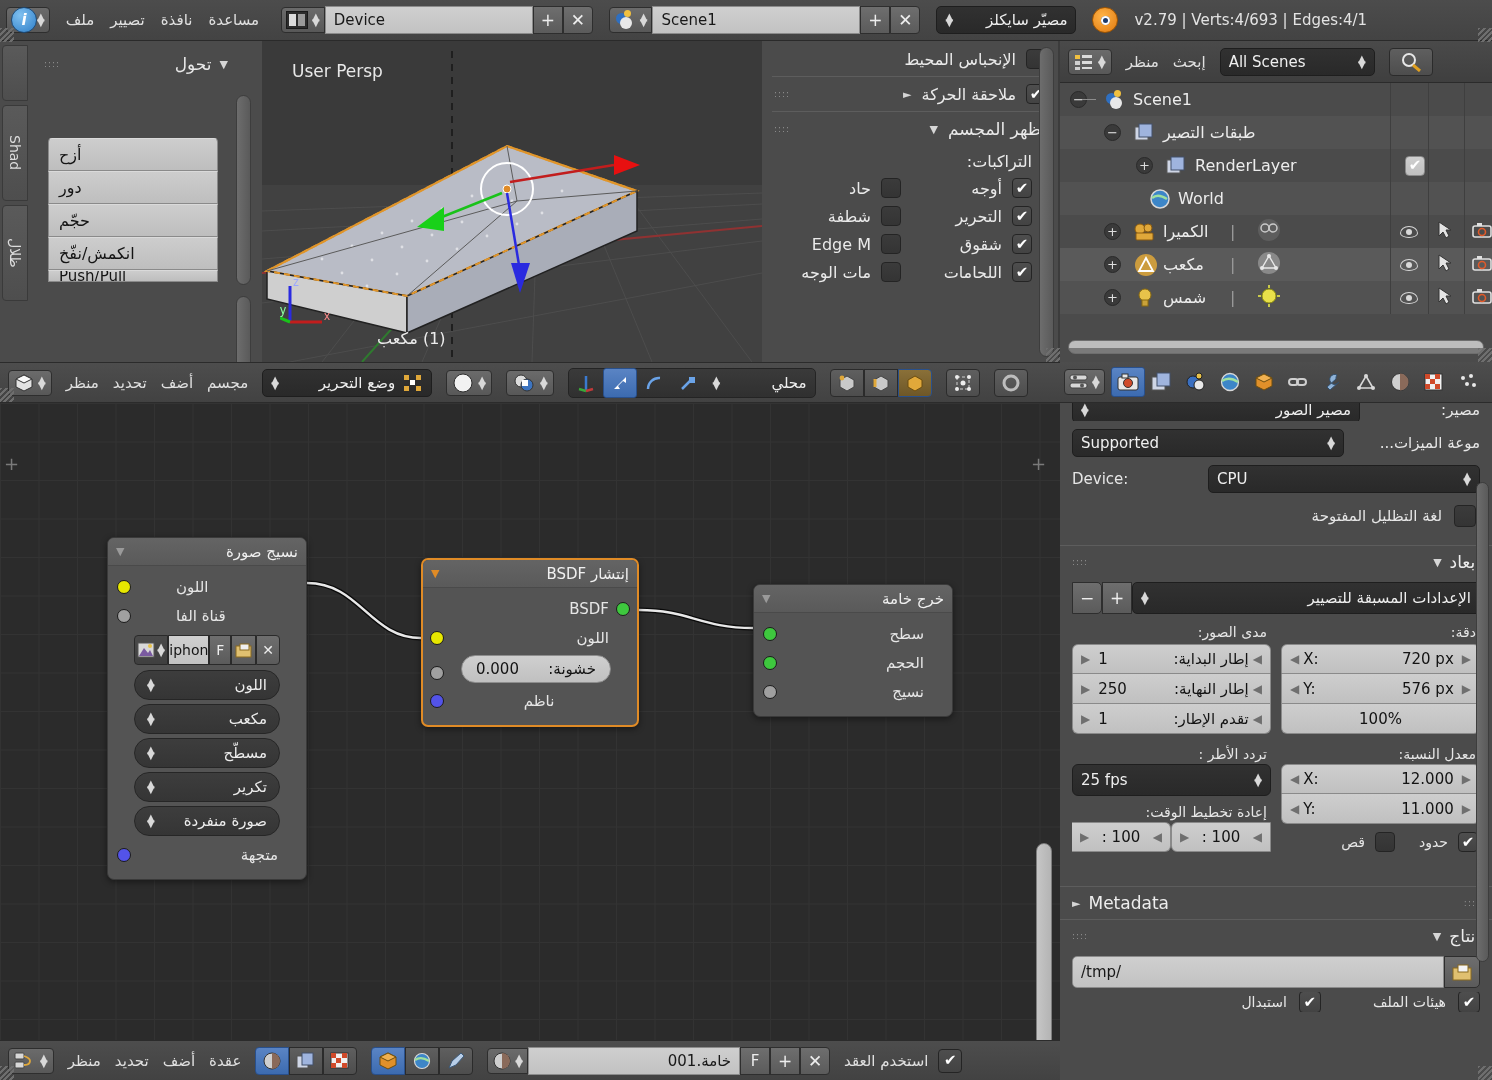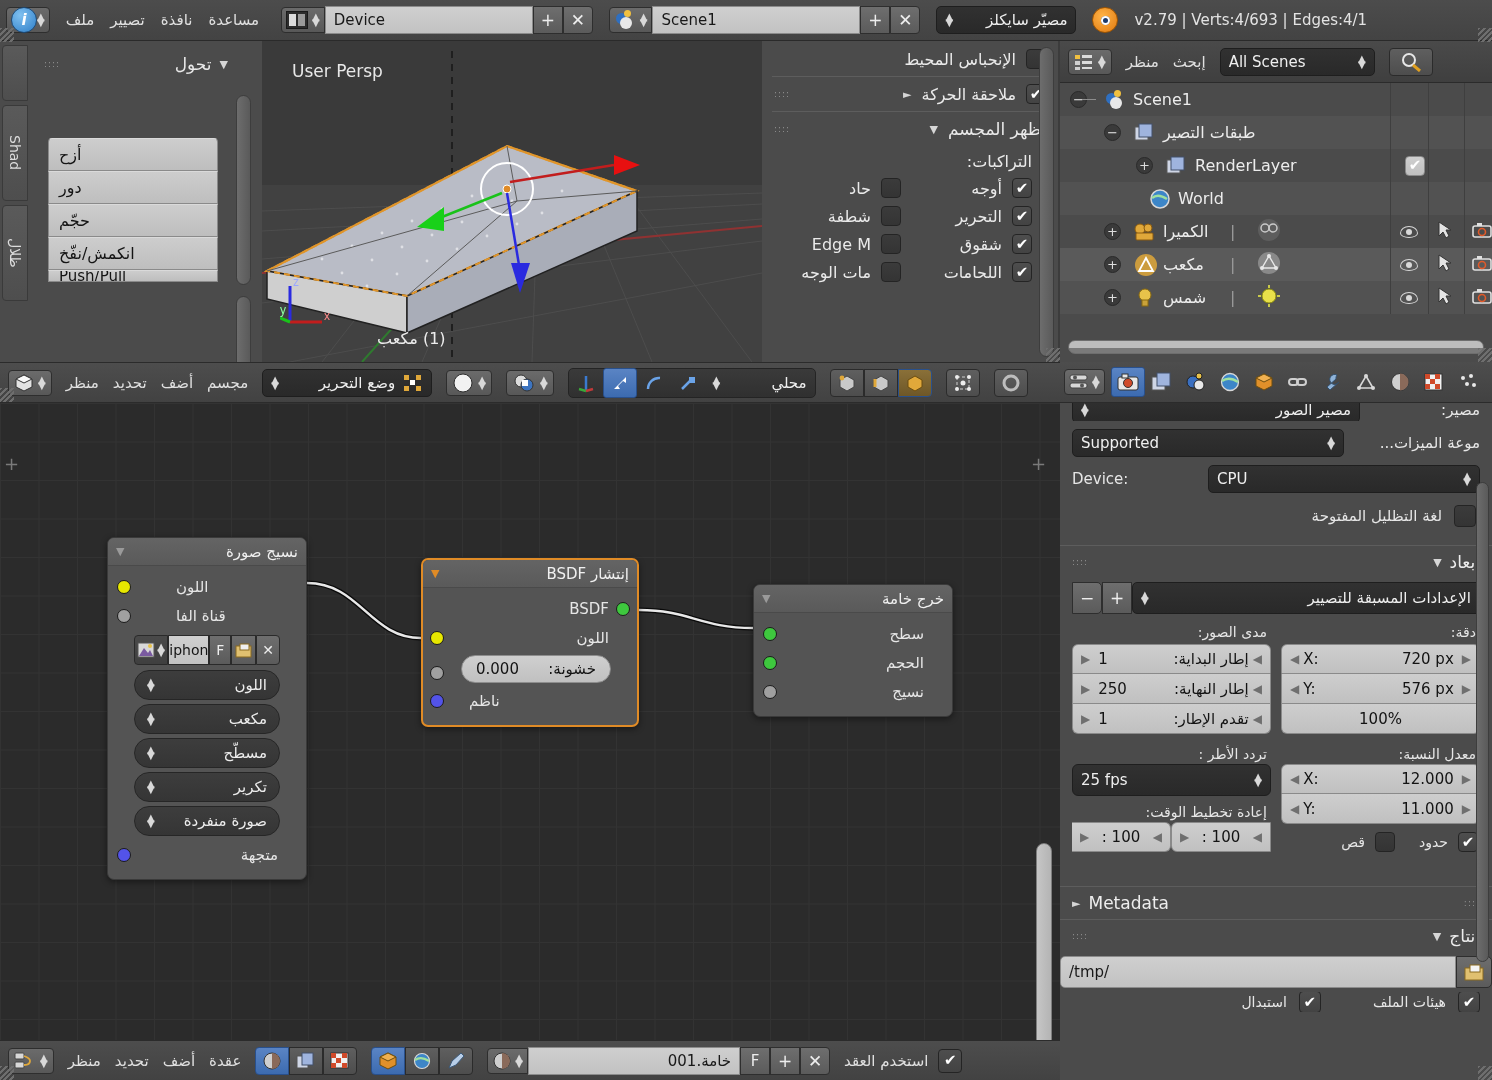--- a/index.html
+++ b/index.html
@@ -908,21 +908,21 @@
           <span class="sock yellow" style="left:-9px;"></span>
           <span style="padding-left:18px;">اللون</span>
         </div>
         <div style="position:relative;">
           <span class="sock grey" style="left:-9px;top:18px;"></span>
           <div class="nd-val">
             <span>خشونة:</span>
             <span>0.000</span>
           </div>
         </div>
-        <div class="sock-row" style="justify-content:flex-end;">
+        <div class="sock-row" style="justify-content:center;">
           <span class="sock blue" style="left:-9px;"></span>
           <span style="padding-left:18px;">ناظم</span>
         </div>
       </div>
     </div>
 
     <div class="node" style="left:753px;top:181px;width:200px;">
       <div class="node-head" style="justify-content:flex-end;gap:0;">
         <span style="flex:1;text-align:right;">خرج خامة</span>
         <span class="tri" style="color:#9a9a9a;margin-right:6px;">▼</span>
@@ -1199,21 +1199,21 @@
     </div>
 
     <div class="sect-hdr">
       <span class="t">
         <span class="tri" style="order:3;">▼</span>
         <span>انتاج</span>
       </span>
       <span class="grip">::::</span>
     </div>
 
-    <div style="display:flex;align-items:center;padding:4px 0;direction:ltr;gap:0;">
+    <div style="display:flex;align-items:center;padding:4px 12px;direction:ltr;gap:0;">
       <div class="light-field" style="flex:1;height:32px;border-radius:5px 0 0 5px;">
         <span>/tmp/</span>
       </div>
       <div class="sq-btn" style="width:36px;height:32px;border-radius:0 5px 5px 0;">
         <svg width="20" height="17">
           <rect x="1" y="4" width="18" height="12" fill="#e0c070" stroke="#8a6a20"></rect>
           <rect x="6" y="1" width="10" height="7" fill="#f4f4f4" stroke="#8a6a20"></rect>
         </svg>
       </div>
     </div>

